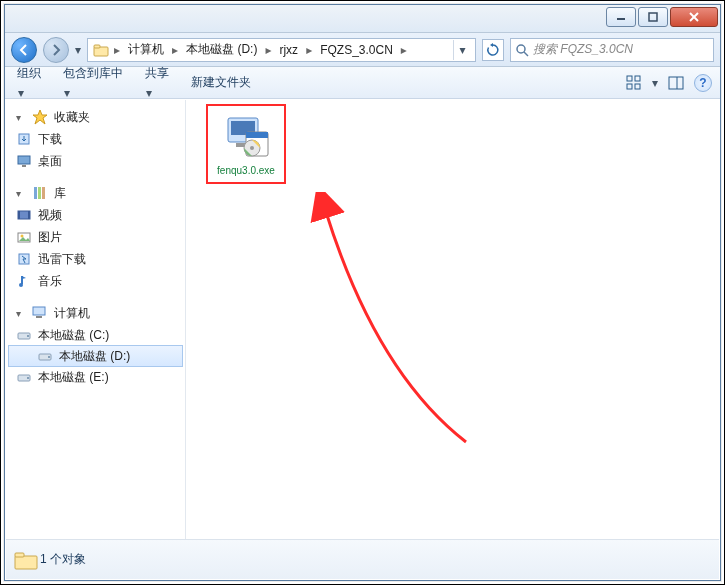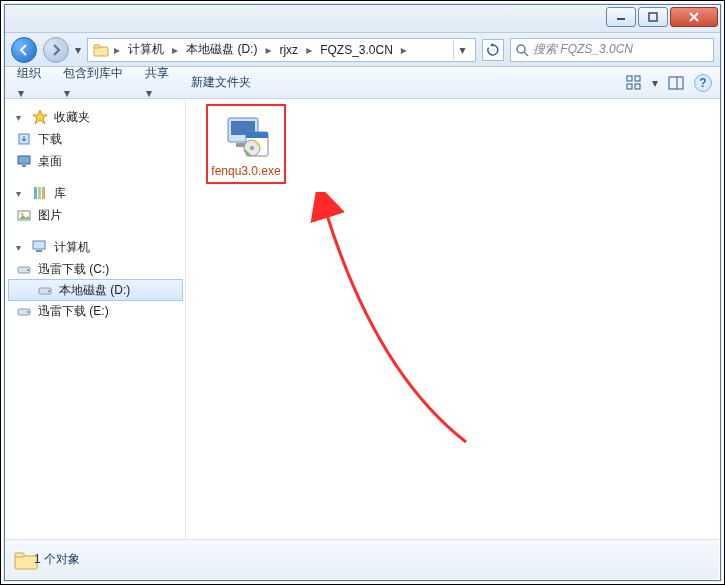--- a/index.html
+++ b/index.html
@@ -41,25 +41,25 @@
   .tree-group { margin-bottom: 10px; }
   .tree-node { display:flex; align-items:center; height:22px; padding-left:10px; gap:6px; color:#222; white-space:nowrap; }
   .tree-node.child { }
   .tree-node.selected { background: linear-gradient(#eaf3ff,#d6e8ff); border:1px solid #a8c8ee; margin:-1px 2px; padding-left:28px; }
   .tree-node .exp { width:10px; color:#666; font-size:10px; }
   .tree-icon { width:16px; height:16px; display:flex; align-items:center; justify-content:center; }
 
   .content { flex:1; position:relative; padding:10px; }
   .file-item { position:absolute; left:20px; top:4px; width:80px; text-align:center; border:2px solid #ff2a2a; padding:6px 2px 4px; }
   .file-item .file-icon { width:48px; height:48px; margin:0 auto 4px; }
-  .file-item .file-label { font-size:12px; color:#c2410c; line-height:14px; word-break:break-all; }
+  .file-item .file-label { font-size:10px; color:#15803d; line-height:14px; word-break:break-all; }
   .annotation-arrow { position:absolute; left:90px; top:92px; pointer-events:none; }
 
   
-  .status { position:absolute; left:1px; right:1px; bottom:1px; height:40px; border-top:1px solid #dbe3ec; background:linear-gradient(#f5f9fd,#e9f0f8); display:flex; align-items:center; padding:8px 8px; gap:0; }
+  .status { position:absolute; left:1px; right:1px; bottom:1px; height:40px; border-top:1px solid #dbe3ec; background:linear-gradient(#f5f9fd,#e9f0f8); display:flex; align-items:center; padding:8px 8px; gap:6px; }
   .status .folder-ic { width:20px; height:20px; }
   .status-text { color:#1b3a5c; }
 </style>
 </head>
 <body>
 
 <div class="outer">
 <div class="window">
 
   <div class="titlebar">
@@ -206,66 +206,95 @@
                   <rect x="2" y="2" width="3" height="12" fill="#7aa8d8"></rect>
                   <rect x="6" y="2" width="3" height="12" fill="#a8d87a"></rect>
                   <rect x="10" y="2" width="3" height="12" fill="#d8a87a"></rect>
                 </svg>
               </span>
           <span>库</span>
         </div>
         <div class="tree-node child">
           <span class="tree-icon">
                 <svg width="14" height="14">
+                  <rect x="1" y="3" width="12" height="8" fill="#6a8ac7" stroke="#3a5a97"></rect>
+                  <rect x="1" y="3" width="2" height="8" fill="#3a5a97"></rect>
+                  <rect x="11" y="3" width="2" height="8" fill="#3a5a97"></rect>
+                </svg>
+              </span>
+          <span>视频</span>
+        </div>
+        <div class="tree-node child">
+          <span class="tree-icon">
+                <svg width="14" height="14">
                   <rect x="1" y="3" width="12" height="9" fill="#fff" stroke="#888"></rect>
                   <circle cx="5" cy="6" r="1.5" fill="#f0c040"></circle>
                   <path d="M2 11 L6 7 L9 10 L11 8 L13 11 Z" fill="#7ab87a"></path>
                 </svg>
               </span>
           <span>图片</span>
         </div>
+        <div class="tree-node child">
+          <span class="tree-icon">
+                <svg width="14" height="14">
+                  <rect x="2" y="2" width="10" height="10" fill="#cfe3fb" stroke="#5a8ac7"></rect>
+                  <path d="M5 4 L9 7 L6 7 L8 11" stroke="#2a6aa8" fill="none"></path>
+                </svg>
+              </span>
+          <span>迅雷下载</span>
+        </div>
+        <div class="tree-node child">
+          <span class="tree-icon">
+                <svg width="14" height="14">
+                  <path d="M5 2 L5 10" stroke="#3a7ac7" stroke-width="2"></path>
+                  <circle cx="4" cy="11" r="2" fill="#3a7ac7"></circle>
+                  <path d="M5 2 L9 4 L5 5 Z" fill="#3a7ac7"></path>
+                </svg>
+              </span>
+          <span>音乐</span>
+        </div>
       </div>
 
       <div class="tree-group">
         <div class="tree-node">
           <span class="exp">▾</span>
           <span class="tree-icon">
                 <svg width="16" height="16">
                   <rect x="1" y="2" width="12" height="8" fill="#cfe3fb" stroke="#5a8ac7"></rect>
                   <rect x="4" y="11" width="6" height="2" fill="#888"></rect>
                 </svg>
               </span>
           <span>计算机</span>
         </div>
         <div class="tree-node child">
           <span class="tree-icon">
                 <svg width="14" height="14">
                   <rect x="1" y="5" width="12" height="6" rx="1" fill="#d8e2ec" stroke="#8aa0b8"></rect>
                   <circle cx="11" cy="8" r="1" fill="#6a8aa8"></circle>
                 </svg>
               </span>
-          <span>迅雷下载 (C:)</span>
+          <span>本地磁盘 (C:)</span>
         </div>
         <div class="tree-node child selected">
           <span class="tree-icon">
                 <svg width="14" height="14">
                   <rect x="1" y="5" width="12" height="6" rx="1" fill="#d8e2ec" stroke="#8aa0b8"></rect>
                   <circle cx="11" cy="8" r="1" fill="#6a8aa8"></circle>
                 </svg>
               </span>
           <span>本地磁盘 (D:)</span>
         </div>
         <div class="tree-node child">
           <span class="tree-icon">
                 <svg width="14" height="14">
                   <rect x="1" y="5" width="12" height="6" rx="1" fill="#d8e2ec" stroke="#8aa0b8"></rect>
                   <circle cx="11" cy="8" r="1" fill="#6a8aa8"></circle>
                 </svg>
               </span>
-          <span>迅雷下载 (E:)</span>
+          <span>本地磁盘 (E:)</span>
         </div>
       </div>
     </div>
 
     <div class="content">
       <div class="file-item">
         <div class="file-icon">
           <svg width="48" height="48">
             <rect x="6" y="6" width="30" height="24" rx="2" fill="#cfe3fb" stroke="#5a8ac7"></rect>
             <rect x="9" y="9" width="24" height="14" fill="#4a7ab8"></rect>

